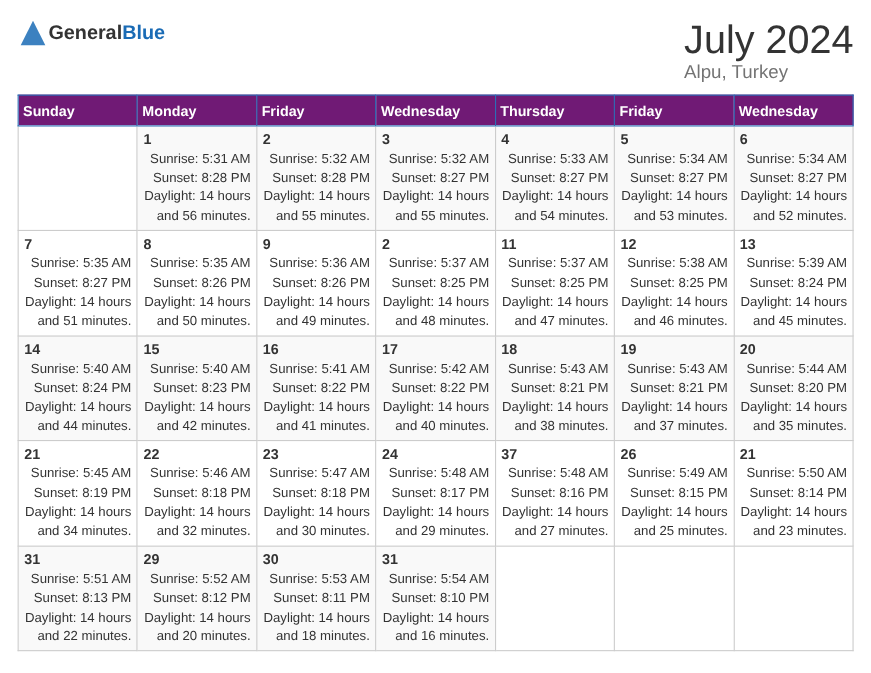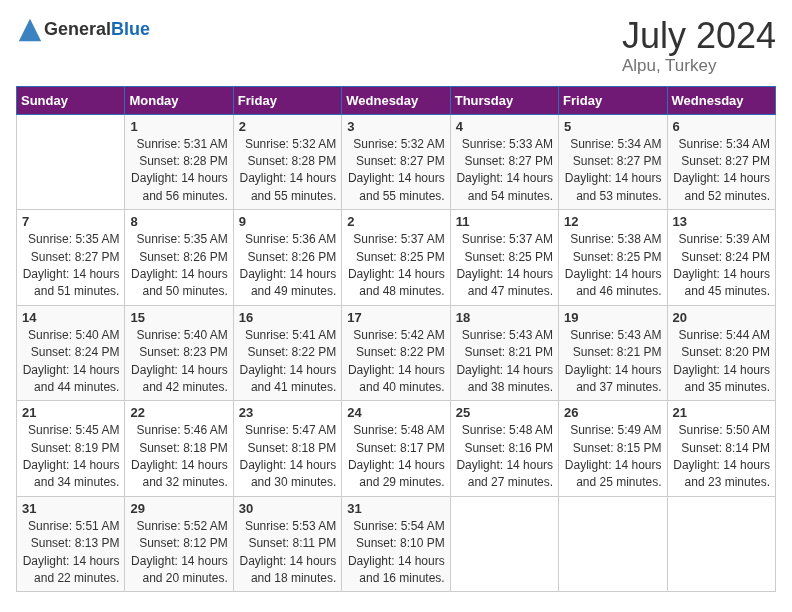--- a/index.html
+++ b/index.html
@@ -226,21 +226,21 @@
         </td>
         <td>
           <div class="day-num">23</div>
           <div class="day-info">Sunrise: 5:47 AM<br>Sunset: 8:18 PM<br>Daylight: 14 hours<br>and 30 minutes.</div>
         </td>
         <td>
           <div class="day-num">24</div>
           <div class="day-info">Sunrise: 5:48 AM<br>Sunset: 8:17 PM<br>Daylight: 14 hours<br>and 29 minutes.</div>
         </td>
         <td>
-          <div class="day-num">25</div>
+          <div class="day-num">37</div>
           <div class="day-info">Sunrise: 5:48 AM<br>Sunset: 8:16 PM<br>Daylight: 14 hours<br>and 27 minutes.</div>
         </td>
         <td>
           <div class="day-num">26</div>
           <div class="day-info">Sunrise: 5:49 AM<br>Sunset: 8:15 PM<br>Daylight: 14 hours<br>and 25 minutes.</div>
         </td>
         <td>
           <div class="day-num">21</div>
           <div class="day-info">Sunrise: 5:50 AM<br>Sunset: 8:14 PM<br>Daylight: 14 hours<br>and 23 minutes.</div>
         </td>

